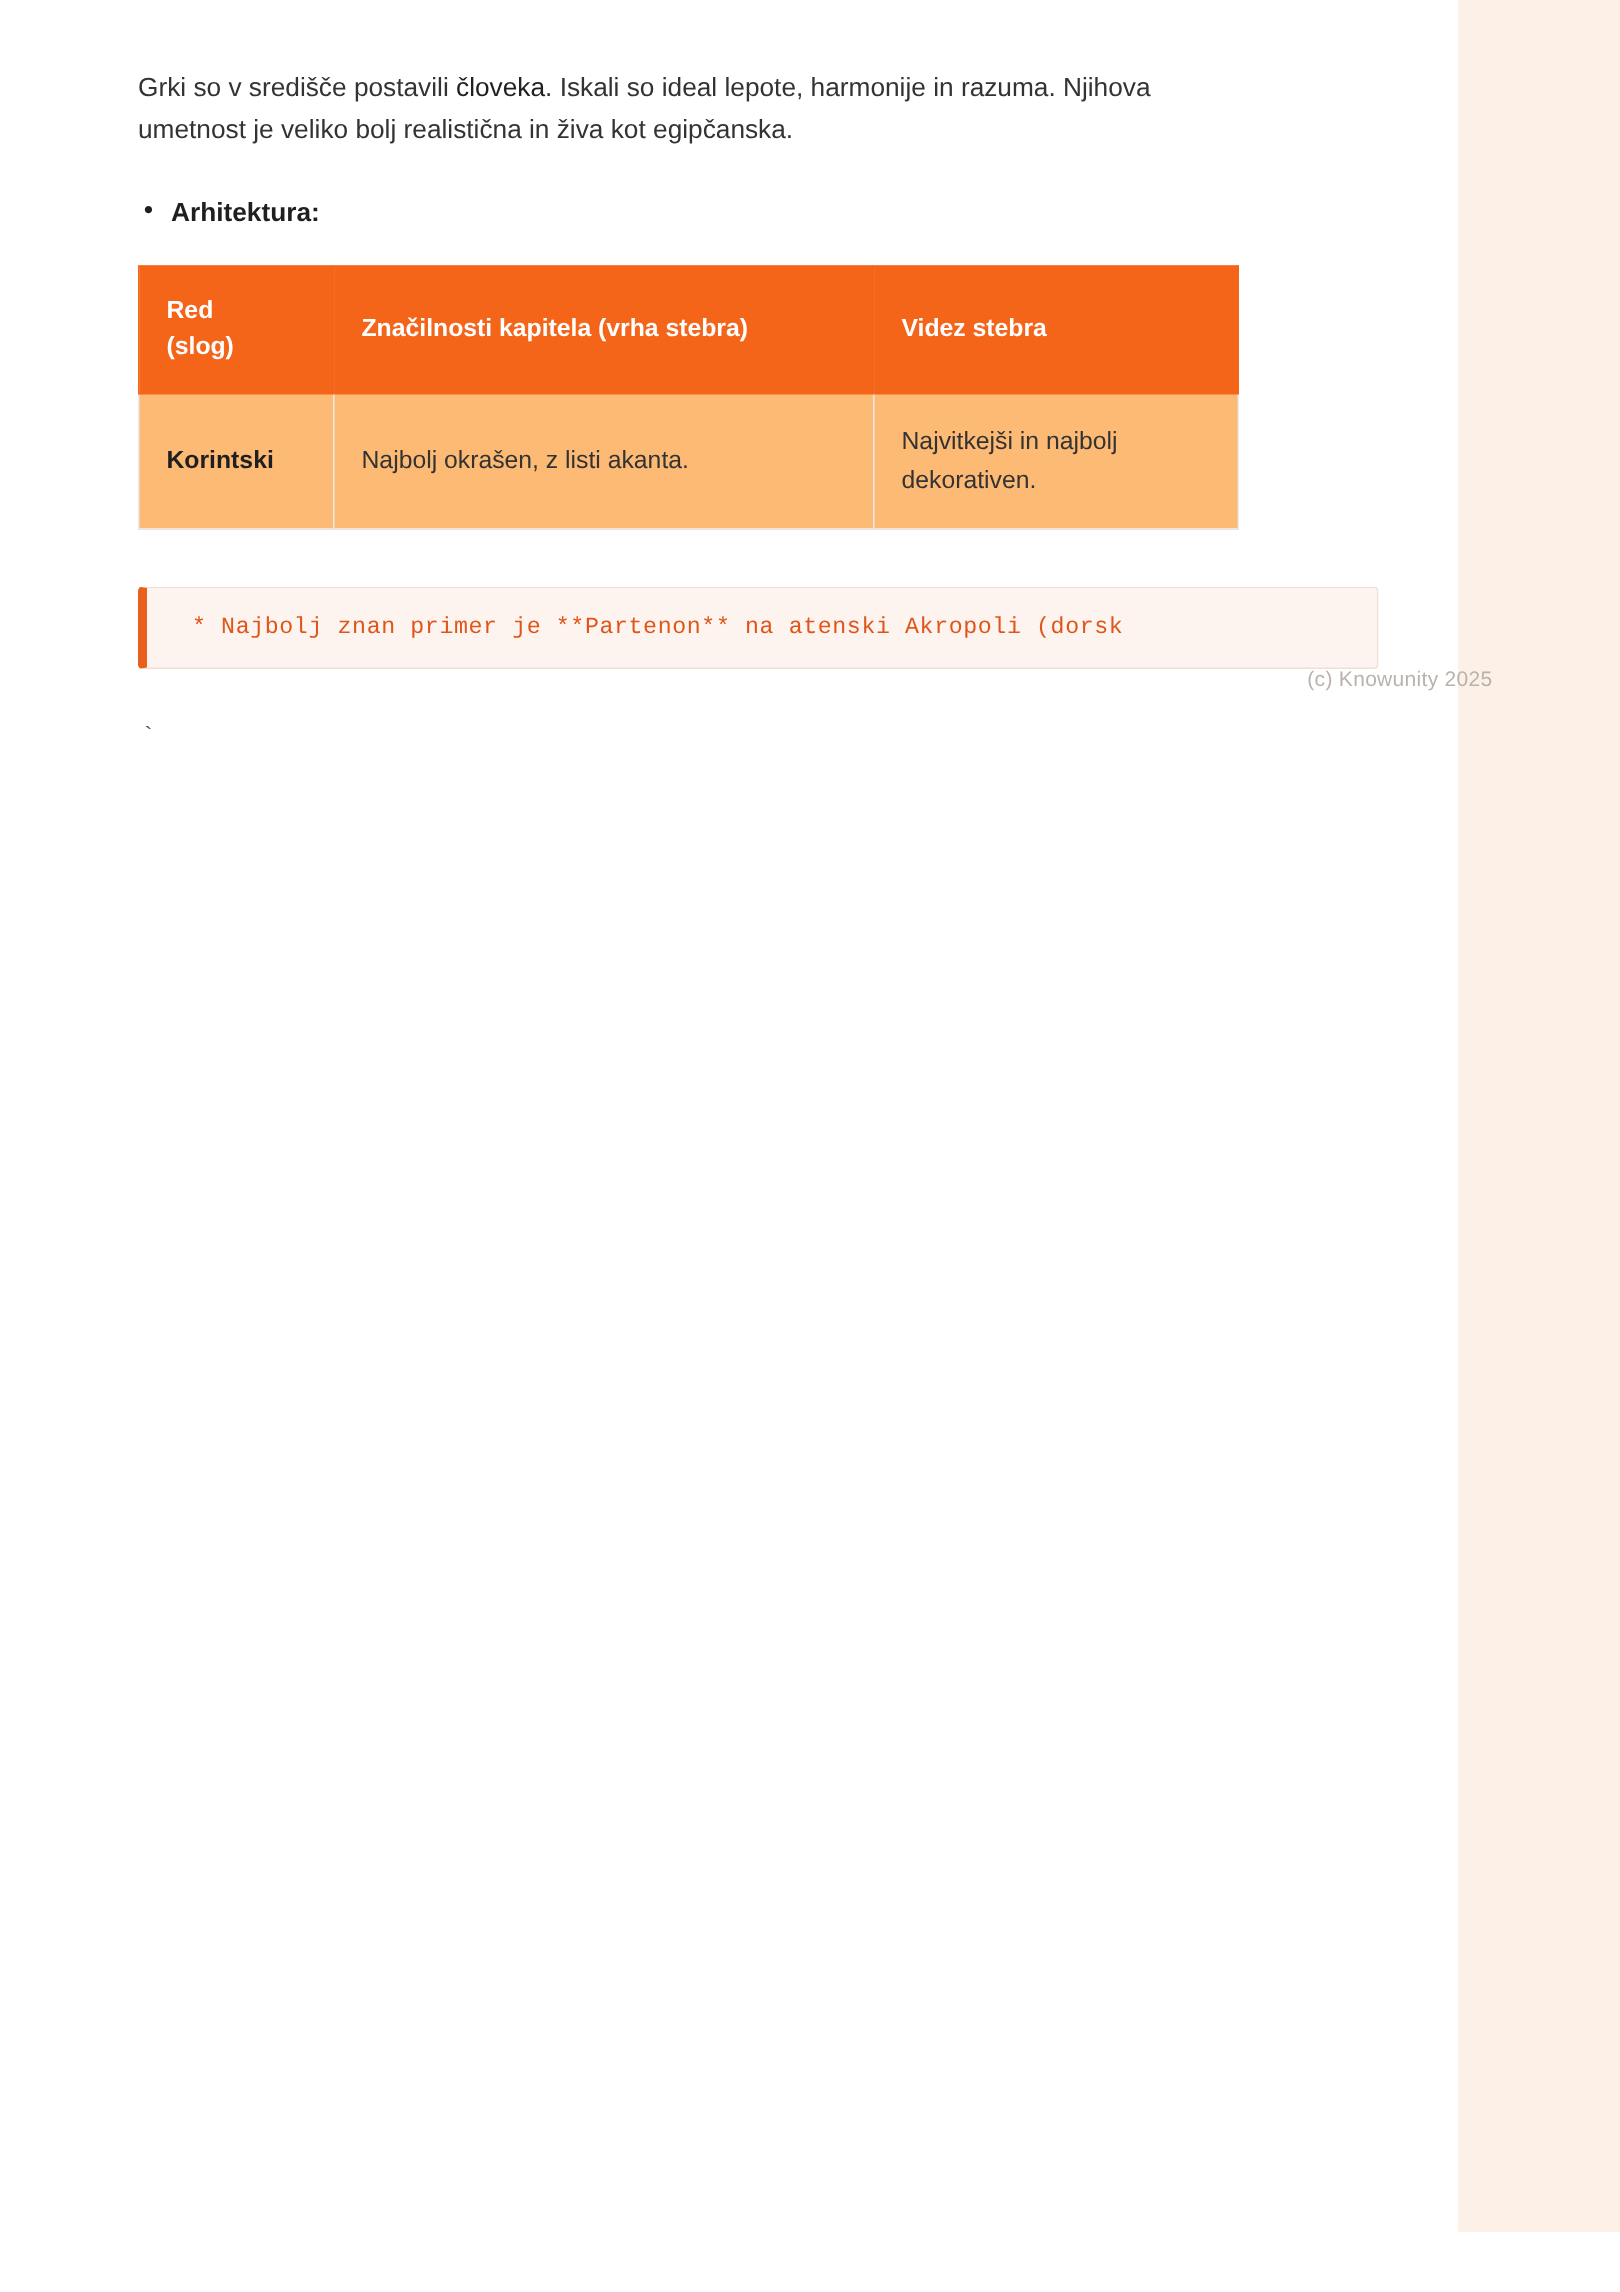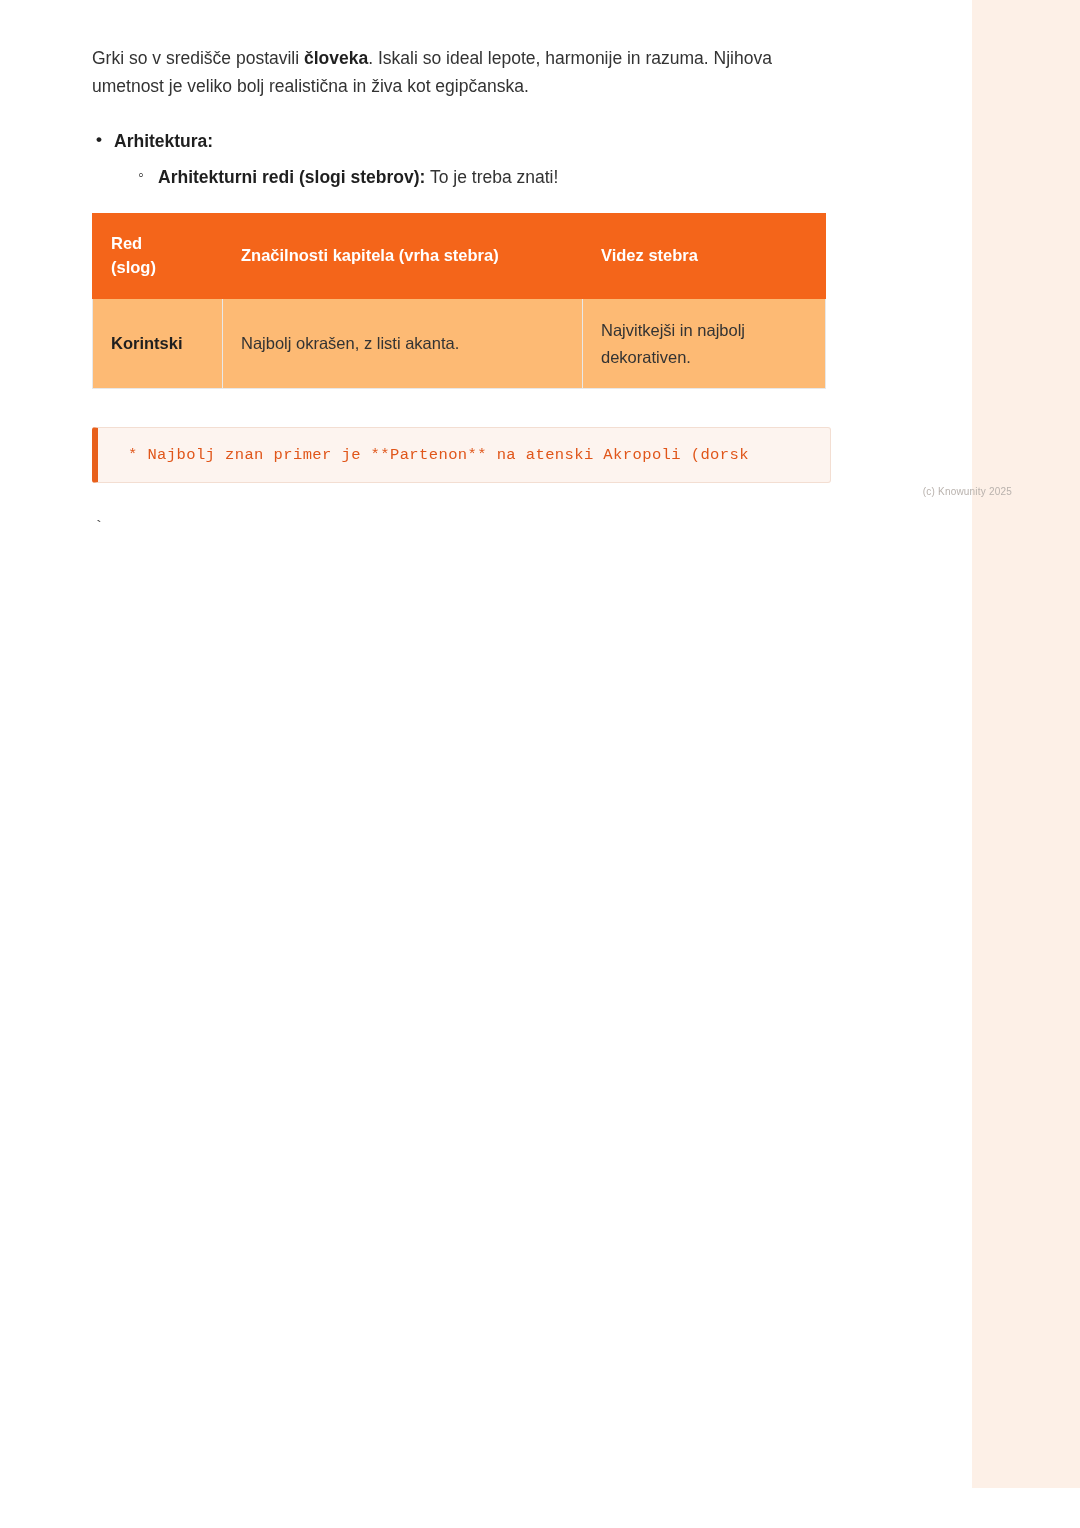--- a/index.html
+++ b/index.html
@@ -53,21 +53,21 @@
     margin: 0 0 26px 0;
     letter-spacing: 0.1px;
   }
 
   p.intro {
     font-size: 17.5px;
     line-height: 1.62;
     margin: 0 0 26px 0;
     color: #333333;
   }
-  p.intro b { font-weight: bold; color: #1f1f1f; }
+  p.intro b { font-weight: normal; color: #1f1f1f; }
 
   ul.lvl1 {
     margin: 0;
     padding-left: 22px;
     list-style: none;
   }
   ul.lvl1 > li {
     position: relative;
     font-size: 17.5px;
     line-height: 1.6;
@@ -135,21 +135,21 @@
   table.orders td.rowhead {
     font-weight: bold;
     color: #1f1f1f;
   }
   col.c1 { width: 130px; }
   col.c2 { width: 360px; }
   col.c3 { width: 243px; }
 
   .code-block {
     margin-top: 38px;
-    width: 739px;
+    width: 827px;
     background: #fdf4ef;
     border: 1px solid #f3ded2;
     border-left: 6px solid #e8601c;
     border-radius: 3px;
     padding: 17px 9px 18px 30px;
     overflow: hidden;
     white-space: nowrap;
   }
   .code-block code {
     font-family: "Liberation Mono", monospace;
@@ -161,23 +161,23 @@
   .stray-tick {
     margin-top: 36px;
     margin-left: 2px;
     font-family: "Liberation Mono", monospace;
     font-size: 16px;
     color: #555555;
   }
 
   .footer-credit {
     position: absolute;
-    right: 68px;
+    right: 85px;
     bottom: 40px;
-    font-size: 10px;
+    font-size: 14px;
     color: #b9b2ad;
     letter-spacing: 0.2px;
   }
 </style>
 </head>
 <body>
 
 <div class="page">
 
   <div class="right-strip"></div>
@@ -185,23 +185,20 @@
 
   <div class="content">
 
 
     <p class="intro"><span>Grki so v središče postavili </span><b>človeka</b><span>. Iskali so ideal lepote, harmonije in razuma. Njihova umetnost je veliko bolj realistična in živa kot egipčanska.</span></p>
 
     <ul class="lvl1">
       <li>
         <span>Arhitektura:</span>
         <ul class="lvl2">
-          <li>
-            <b>Arhitekturni redi (slogi stebrov):</b><span> To je treba znati!</span>
-          </li>
         </ul>
       </li>
     </ul>
 
     <table class="orders">
       <colgroup>
         <col class="c1">
           <col class="c2">
           <col class="c3">
       </colgroup>

